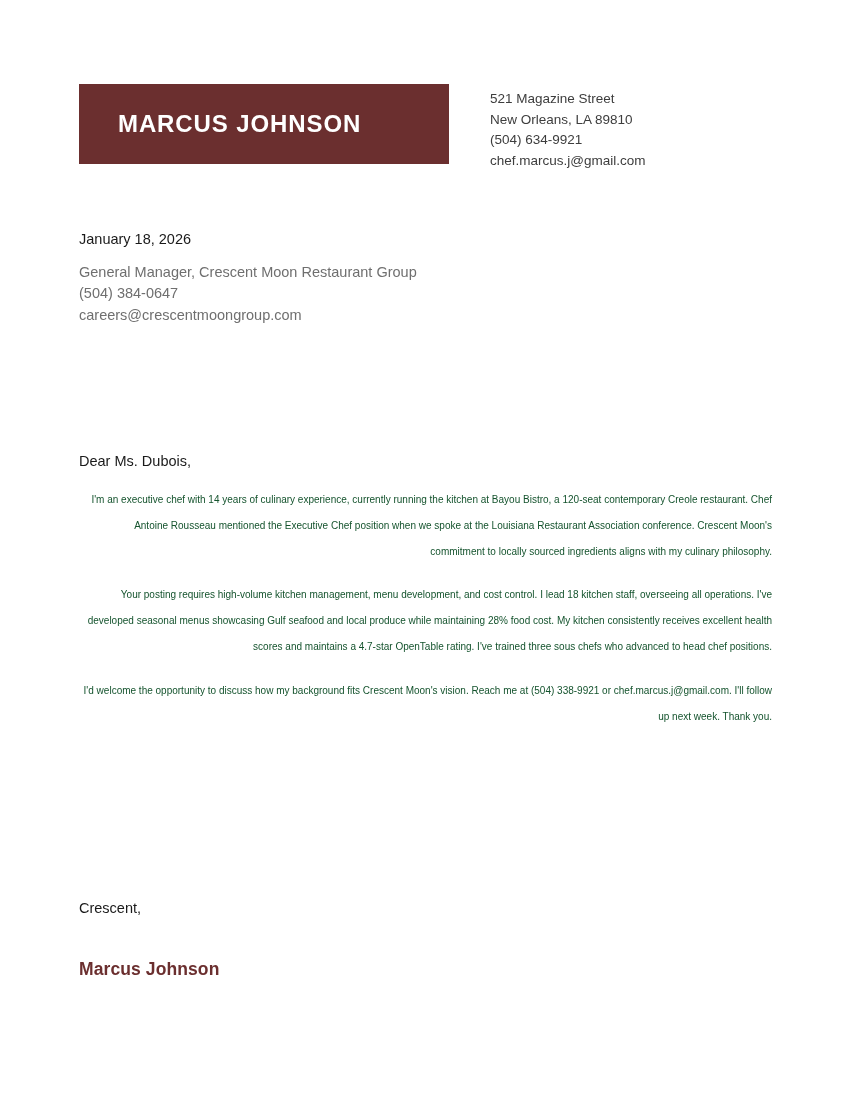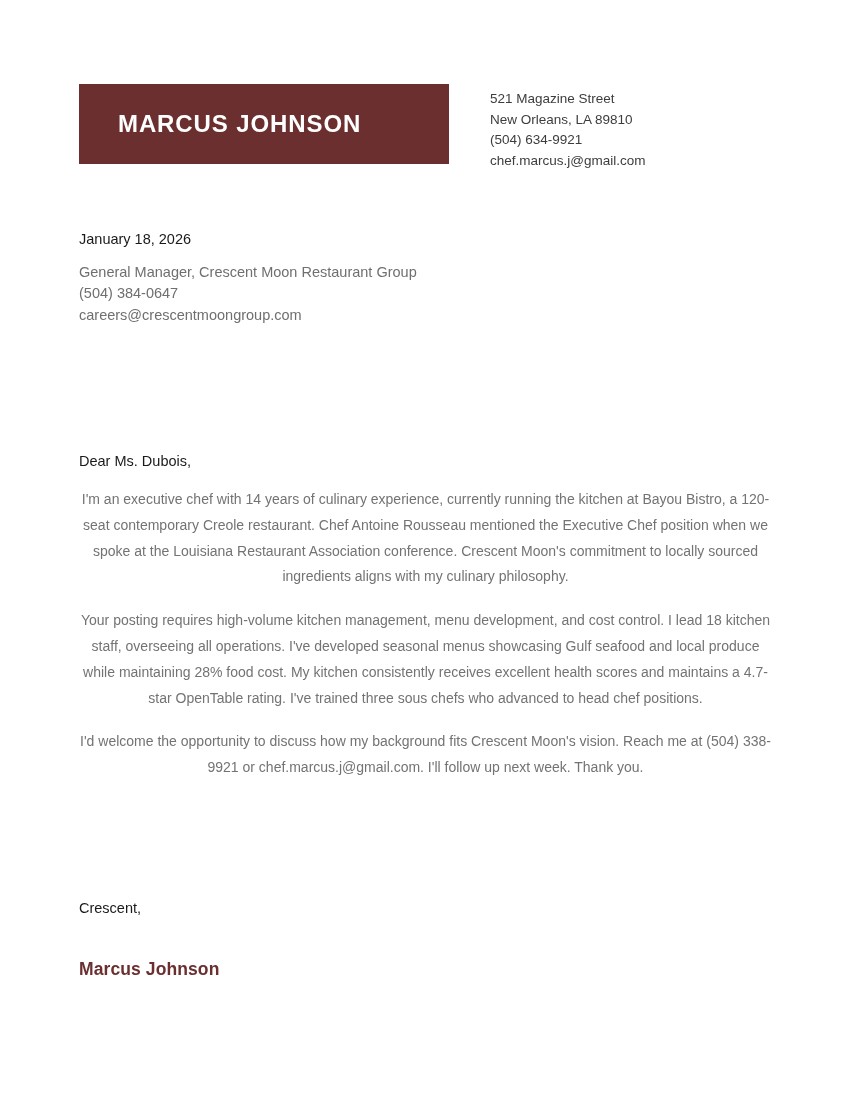--- a/index.html
+++ b/index.html
@@ -101,25 +101,25 @@
   }
 
   
   .body-content {
     position: absolute;
     left: 79px;
     top: 487px;
     width: 693px;
   }
   .body-paragraph {
-    font-size: 14px;
+    font-size: 10px;
     line-height: 25.8px;
-    color: #737373;
+    color: #14532d;
     margin: 0 0 18px 0;
-    text-align: center;
+    text-align: right;
   }
   .body-paragraph:last-child {
     margin-bottom: 12px;
   }
 
   .closing {
     position: absolute;
     left: 79px;
     top: 898px;
     font-size: 14.5px;

